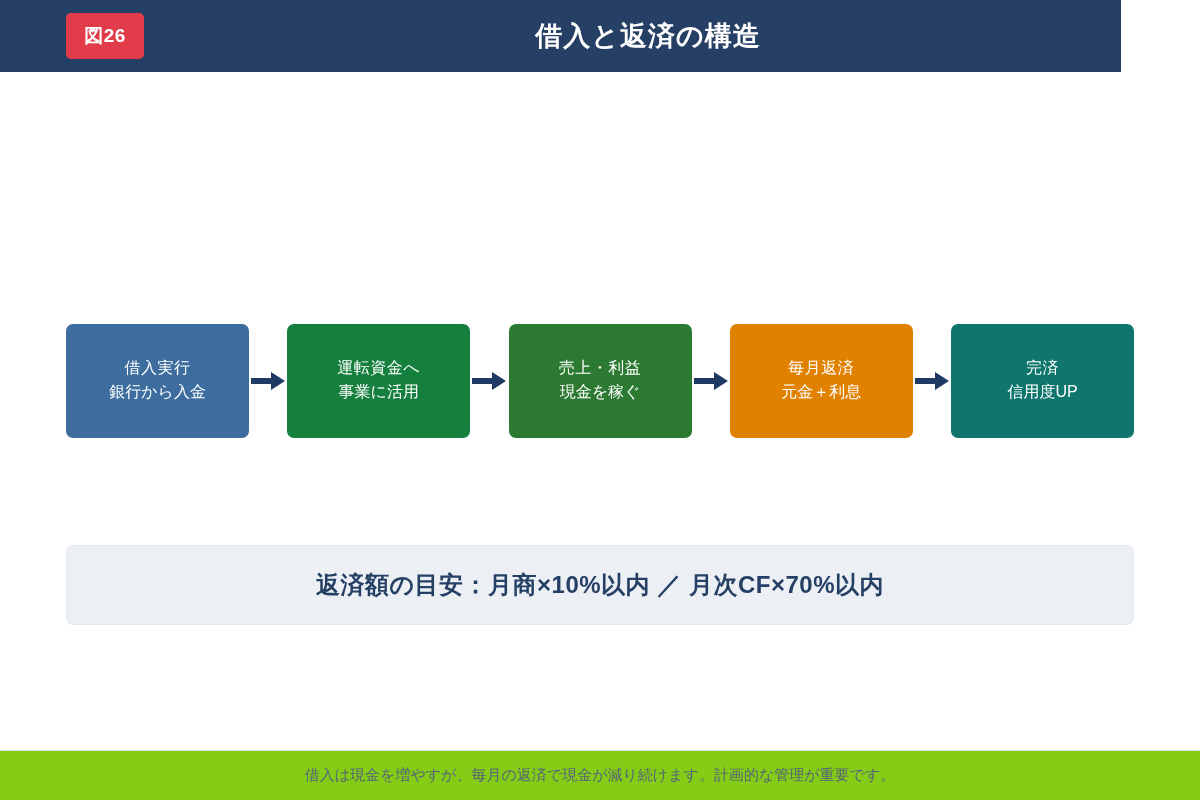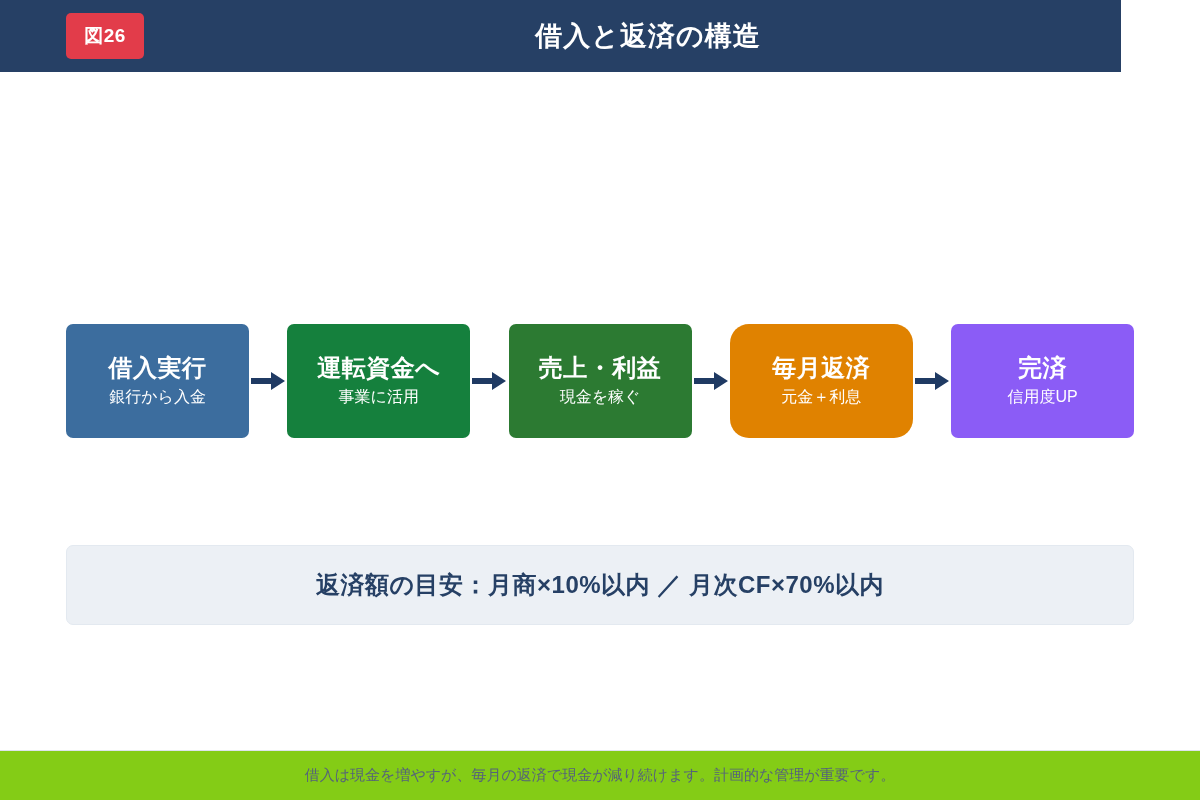--- a/index.html
+++ b/index.html
@@ -71,22 +71,22 @@
     flex: 0 0 183px;
     border-radius: 7px;
     display: flex;
     flex-direction: column;
     align-items: center;
     justify-content: center;
     color: #ffffff;
     box-sizing: border-box;
   }
   .flow-box .box-title {
-    font-size: 24px;
-    font-weight: bold;
+    font-size: 16px;
+    font-weight: normal;
     letter-spacing: 0.5px;
     line-height: 1.25;
   }
   .flow-box .box-sub {
     font-size: 16px;
     font-weight: normal;
     line-height: 1.4;
     margin-top: 3px;
   }
   .arrow {
@@ -170,32 +170,32 @@
     <span class="box-title">売上・利益</span>
     <span class="box-sub">現金を稼ぐ</span>
   </div>
 
   <div class="arrow">
     <svg width="34" height="18" viewBox="0 0 34 18" aria-hidden="true">
       <path d="M0 6 H20 V0 L34 9 L20 18 V12 H0 Z" fill="#1f3a63"></path>
     </svg>
   </div>
 
-  <div class="flow-box" style="background: rgb(224, 130, 0); border-radius: 19px;">
+  <div class="flow-box" style="background: rgb(224, 130, 0);">
     <span class="box-title">毎月返済</span>
     <span class="box-sub">元金＋利息</span>
   </div>
 
   <div class="arrow">
     <svg width="34" height="18" viewBox="0 0 34 18" aria-hidden="true">
       <path d="M0 6 H20 V0 L34 9 L20 18 V12 H0 Z" fill="#1f3a63"></path>
     </svg>
   </div>
 
-  <div class="flow-box" style="background: #8b5cf6;">
+  <div class="flow-box" style="background: #0f766e;">
     <span class="box-title">完済</span>
     <span class="box-sub">信用度UP</span>
   </div>
 
 </div>
 
 <div class="note" style="background: rgb(236, 240, 245); color: rgb(38, 64, 101);">返済額の目安：月商×10%以内 ／ 月次CF×70%以内</div>
 
 <div class="footer" style="background: #84cc16; color: rgb(85, 99, 122);">借入は現金を増やすが、毎月の返済で現金が減り続けます。計画的な管理が重要です。</div>
 

